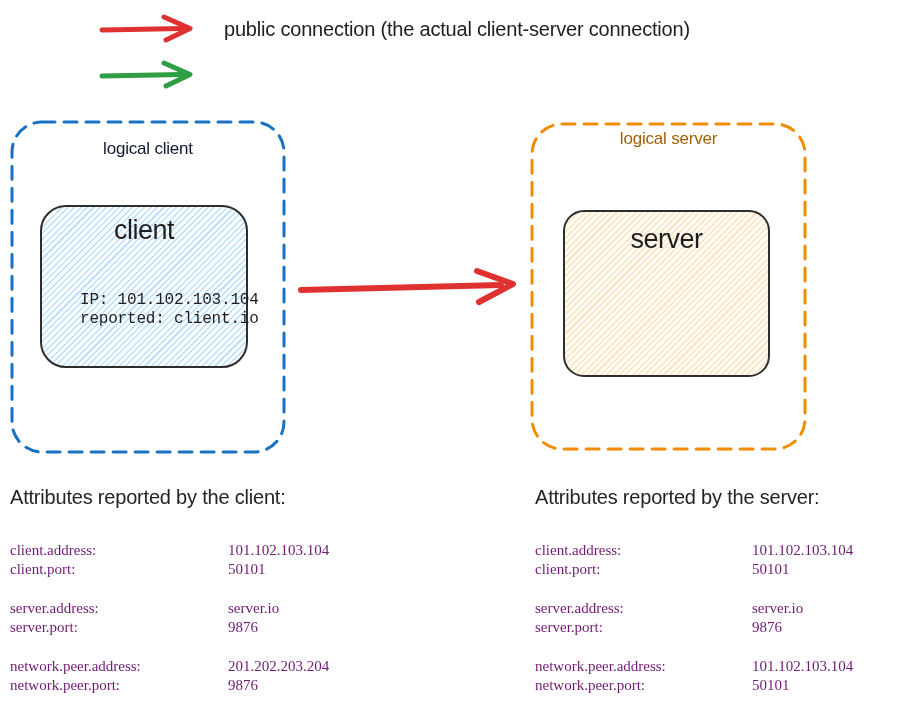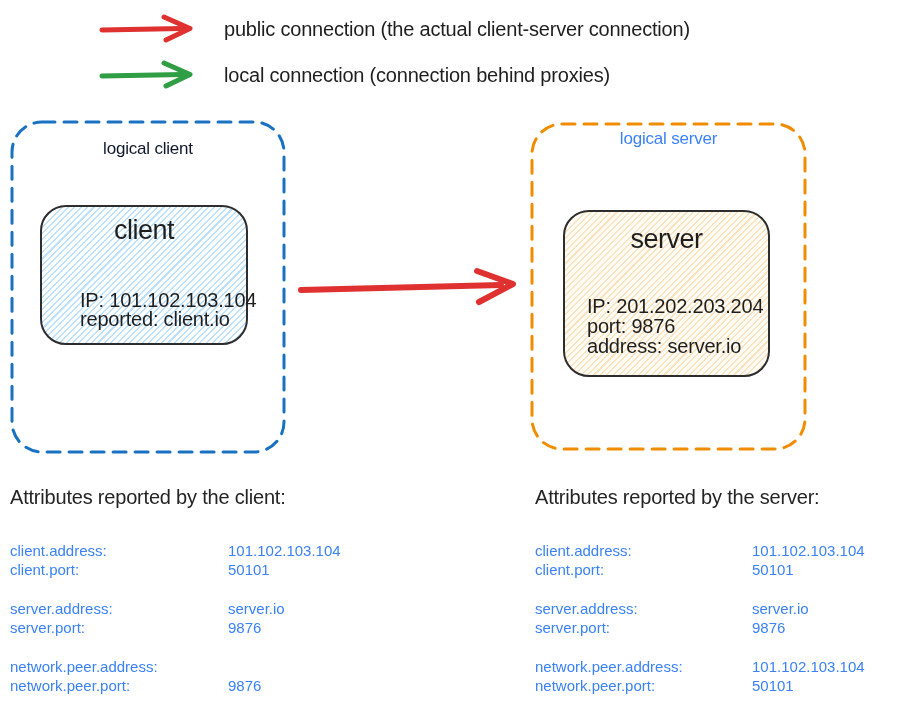--- a/index.html
+++ b/index.html
@@ -34,55 +34,57 @@
   .logical-box .dash-svg { position: absolute; left: 0; top: 0; }
   .logical-label {
     position: absolute;
     top: 7px;
     width: 100%;
     text-align: center;
     font-size: 17px;
     letter-spacing: -0.2px;
   }
   .logical-label.blue  { color: #0f172a; margin-top: 12px; }
-  .logical-label.orange{ color: #3b82f6; }
+  .logical-label.orange{ color: #a16207; }
   
   .node {
     position: absolute;
     border: 2px solid #2d2d2d;
     border-radius: 26px;
     box-sizing: border-box;
   }
   .node.client {
     background:
       repeating-linear-gradient(135deg,
         rgba(165,216,255,0.75) 0px, rgba(165,216,255,0.75) 1.5px,
         rgba(255,255,255,0) 1.5px, rgba(255,255,255,0) 4.5px),
       #ffffff;
   }
   .node.server {
     background:
       repeating-linear-gradient(135deg,
         rgba(250,208,150,0.55) 0px, rgba(250,208,150,0.55) 1.5px,
         rgba(255,255,255,0) 1.5px, rgba(255,255,255,0) 4.5px),
       #fffcf5;
+    border-radius: 21px;
   }
   .node-title {
     margin-top: 8px;
     text-align: center;
     font-size: 27px;
     letter-spacing: -0.5px;
     color: #1e1e1e;
   }
   .node-details {
     position: absolute;
-    font-size: 20px;
-    letter-spacing: -0.2px;
-    color: #1e1e1e;
-    white-space: nowrap;
+    font-size: 16px;
+    letter-spacing: -0.2px;
+    color: #1e1e1e;
+    white-space: nowrap;
+    font-family: Liberation Mono, monospace;
   }
   .node.client .node-details { left: 38px; top: 84px; line-height: 19px; }
   .node.server .node-details { left: 22px; top: 84px; line-height: 20px; }
   
   .main-arrow { position: absolute; left: 295px; top: 266px; }
   
   .attr-block { position: absolute; }
   .attr-block.left  { left: 10px;  top: 484px; width: 430px; }
   .attr-block.right { left: 535px; top: 484px; width: 362px; }
   .attr-title {
@@ -90,24 +92,24 @@
     line-height: 26px;
     letter-spacing: -0.2px;
     margin-bottom: 31px;
     color: #242424;
     white-space: nowrap;
   }
   .attr-group { margin-bottom: 20px; }
   .attr-row {
     display: grid;
     grid-template-columns: 218px 1fr;
-    font-family: Liberation Sans, sans-serif;
+    font-family: Liberation Serif, serif;
     font-size: 15px;
     line-height: 19px;
-    color: #3b82f6;
+    color: #701a75;
     white-space: nowrap;
   }
   .attr-block.right .attr-row { grid-template-columns: 217px 1fr; }
 </style>
 </head>
 <body>
 
 <div class="stage">
 
   <div class="legend-row" style="top:12px">
@@ -116,31 +118,30 @@
       <path d="M66,4 L92,15.5 L68,27" fill="none" stroke="#e03131" stroke-width="5" stroke-linecap="round" stroke-linejoin="round"></path>
     </svg>
     <span class="legend-label">public connection (the actual client-server connection)</span>
   </div>
 
   <div class="legend-row" style="top:58px">
     <svg width="102" height="32" viewBox="0 0 102 32">
       <path d="M4,17 L84,15.5" fill="none" stroke="#2f9e44" stroke-width="5" stroke-linecap="round"></path>
       <path d="M66,4 L92,15.5 L68,27" fill="none" stroke="#2f9e44" stroke-width="5" stroke-linecap="round" stroke-linejoin="round"></path>
     </svg>
-    <span class="legend-label">local connection (connection behind proxies)</span>
   </div>
 
   <div class="logical-box" style="left:10px; top:120px; width:276px; height:334px;">
     <svg class="dash-svg" width="276" height="334" viewBox="0 0 276 334">
       <rect x="2" y="2" width="272" height="330" rx="30" ry="30" fill="none" stroke="#1971c2" stroke-width="3" stroke-dasharray="13 9" stroke-linecap="round"></rect>
     </svg>
     <div class="logical-label blue">logical client</div>
   </div>
 
-  <div class="node client" style="left:40px; top:205px; width:208px; height:140px;">
+  <div class="node client" style="left:40px; top:205px; width:208px; height:163px;">
     <div class="node-title">client</div>
     <div class="node-details">
       <div>IP: 101.102.103.104</div>
       <div>reported: client.io</div>
     </div>
   </div>
 
   <svg class="main-arrow" width="225" height="44" viewBox="0 0 225 44">
     <path d="M6,24 L206,19" fill="none" stroke="#e03131" stroke-width="6" stroke-linecap="round"></path>
     <path d="M182,5 L218,18 L184,36" fill="none" stroke="#e03131" stroke-width="6" stroke-linecap="round" stroke-linejoin="round"></path>
@@ -148,25 +149,20 @@
 
   <div class="logical-box" style="left:530px; top:122px; width:277px; height:329px;">
     <svg class="dash-svg" width="277" height="329" viewBox="0 0 277 329">
       <rect x="2" y="2" width="273" height="325" rx="30" ry="30" fill="none" stroke="#f08c00" stroke-width="3" stroke-dasharray="13 9" stroke-linecap="round"></rect>
     </svg>
     <div class="logical-label orange">logical server</div>
   </div>
 
   <div class="node server" style="left:563px; top:210px; width:207px; height:167px;">
     <div class="node-title" style="margin-top:12px">server</div>
-    <div class="node-details">
-      <div>IP: 201.202.203.204</div>
-      <div>port: 9876</div>
-      <div>address: server.io</div>
-    </div>
   </div>
 
   <div class="attr-block left">
     <div class="attr-title">Attributes reported by the client:</div>
     <div class="attr-group">
       <div class="attr-row">
         <span>client.address:</span>
         <span>101.102.103.104</span>
       </div>
       <div class="attr-row">
@@ -180,20 +176,21 @@
         <span>server.io</span>
       </div>
       <div class="attr-row">
         <span>server.port:</span>
         <span>9876</span>
       </div>
     </div>
     <div class="attr-group">
       <div class="attr-row">
         <span>network.peer.address:</span>
+        <span>201.202.203.204</span>
       </div>
       <div class="attr-row">
         <span>network.peer.port:</span>
         <span>9876</span>
       </div>
     </div>
   </div>
 
   <div class="attr-block right">
     <div class="attr-title">Attributes reported by the server:</div>

